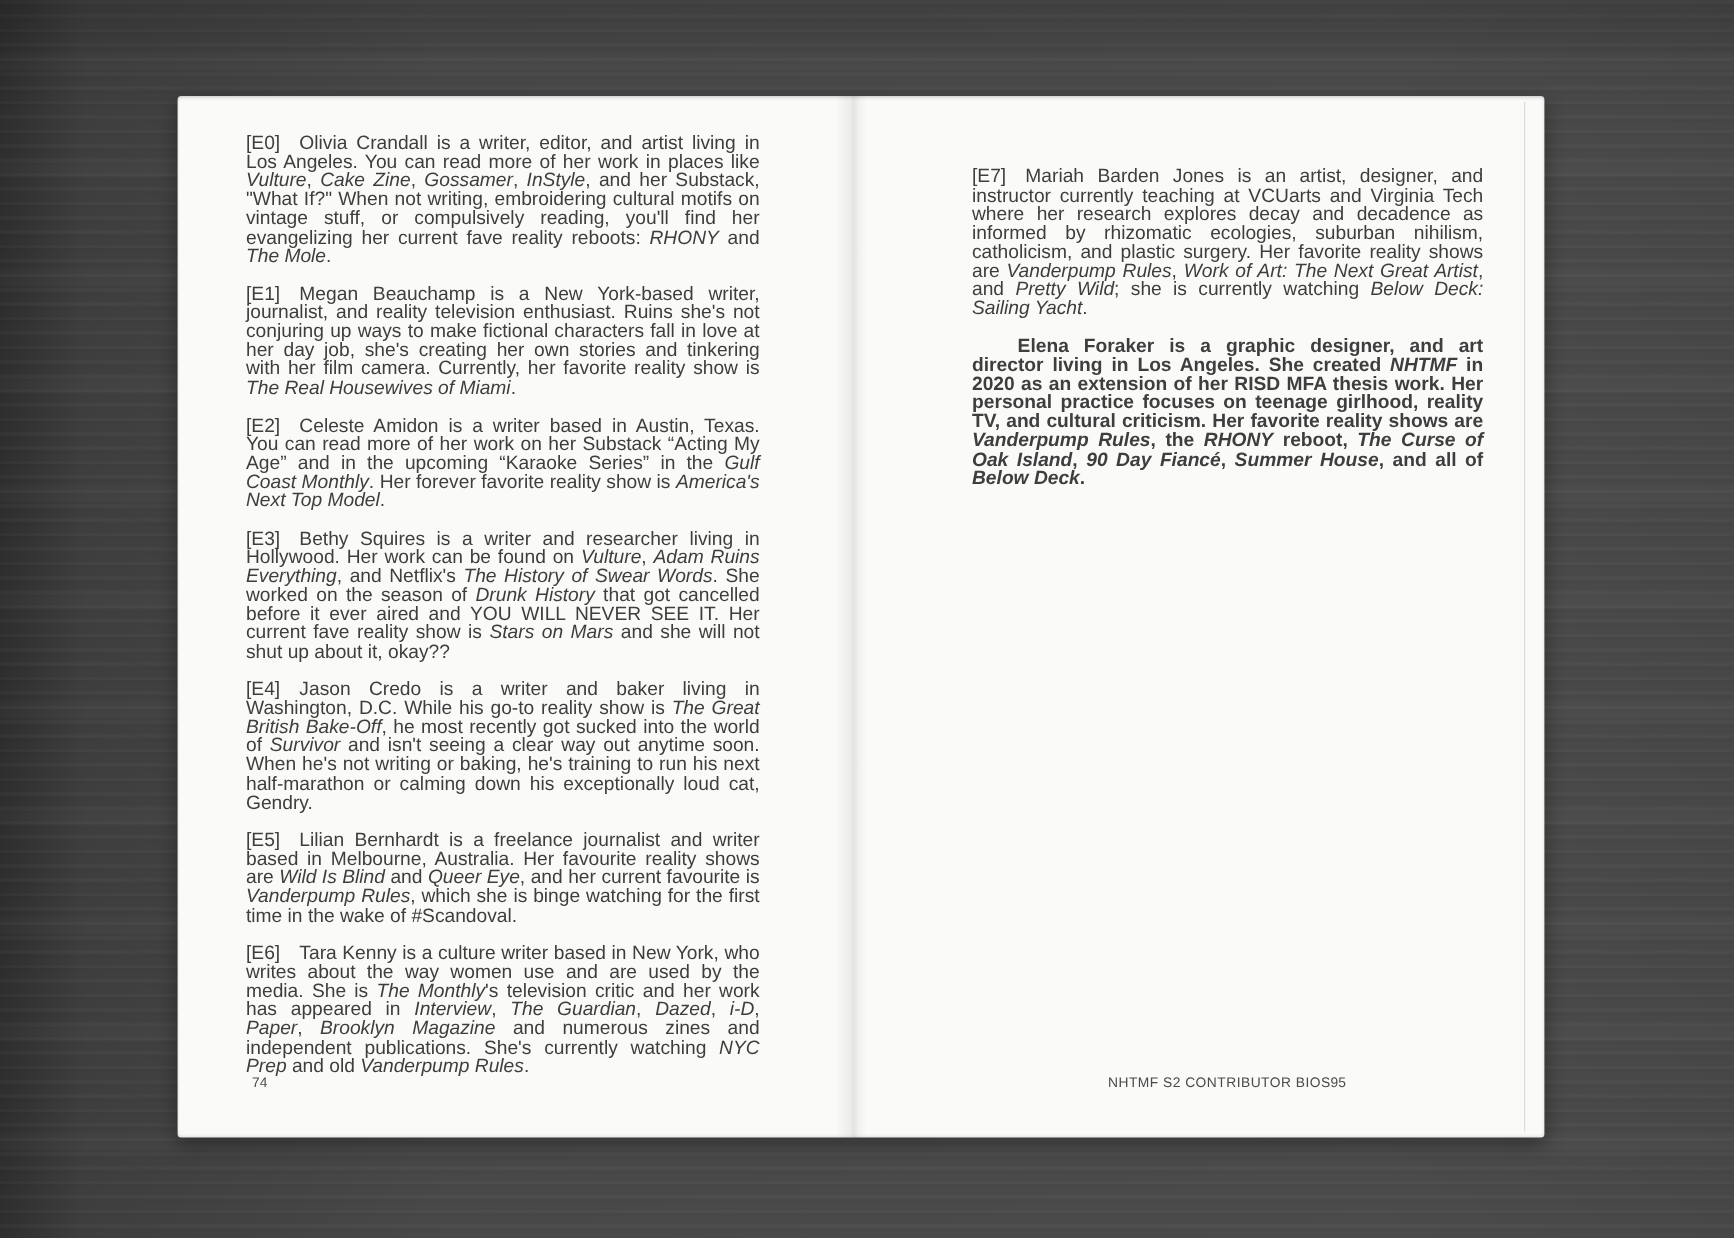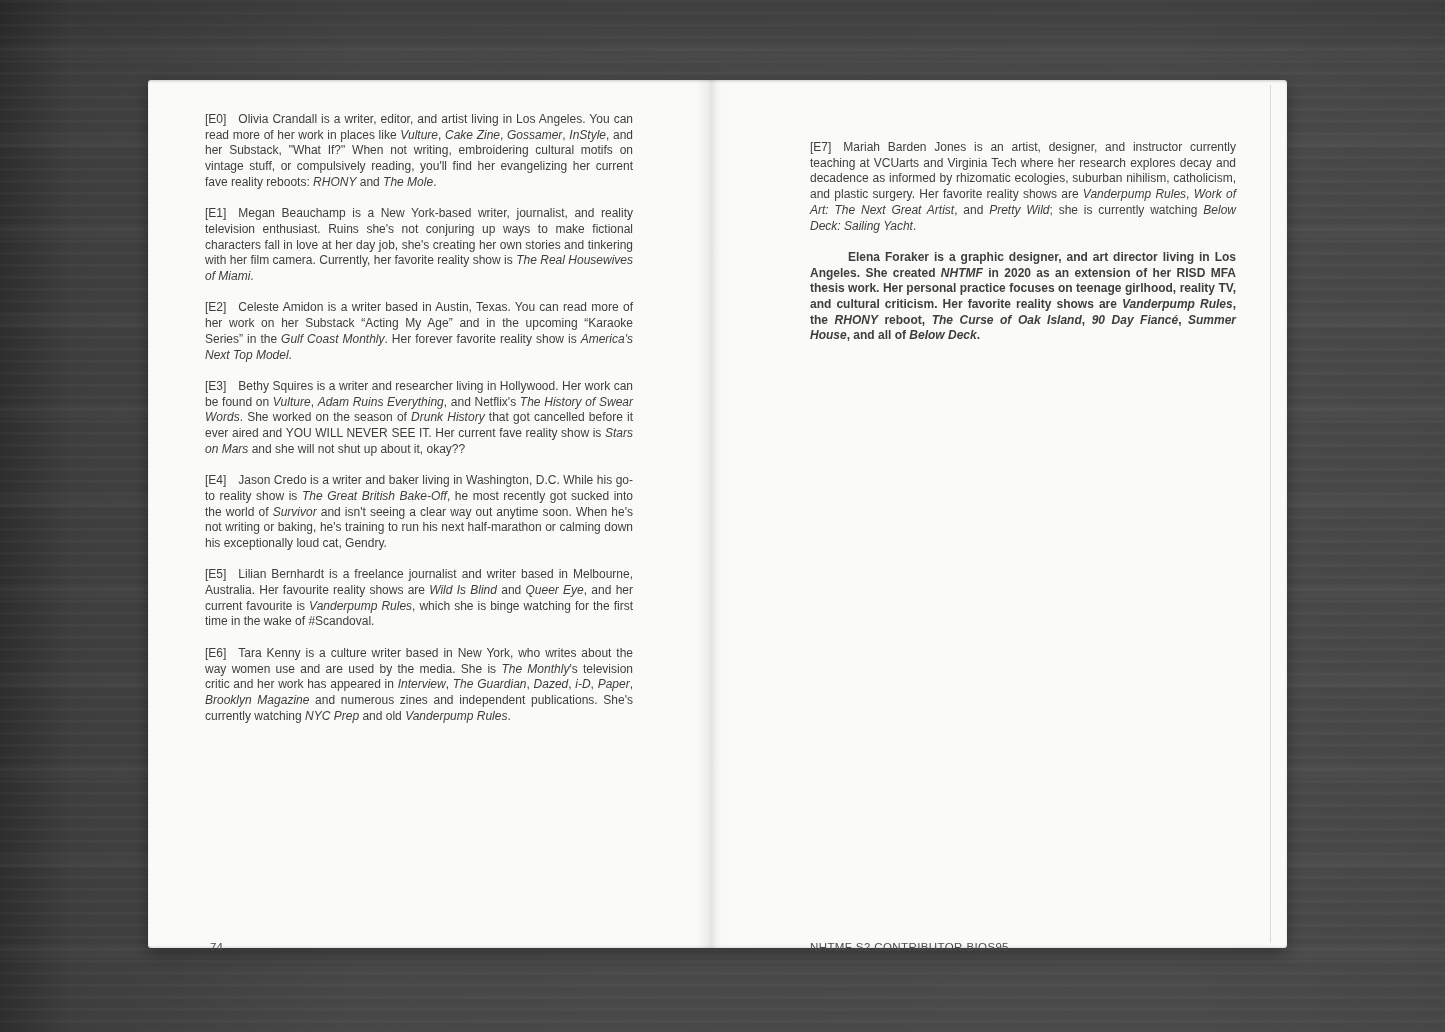--- a/index.html
+++ b/index.html
@@ -23,34 +23,34 @@
   }
   .gutter-fold{
     position:absolute;left:548px;top:0;width:26px;height:100%;
     background:linear-gradient(90deg, rgba(0,0,0,0) 0%, rgba(0,0,0,0.05) 45%, rgba(0,0,0,0.09) 60%, rgba(0,0,0,0.03) 78%, rgba(0,0,0,0) 100%);
   }
   .fore-edge-line{
     position:absolute;right:16px;top:5px;bottom:5px;width:1px;background:#dbdbd8;
   }
   .bio-column{
     position:absolute;top:32px;width:428px;
-    font-size:12px;line-height:15.7px;color:#3e3e3e;
+    font-size:16px;line-height:15.7px;color:#3e3e3e;
     text-align:justify;
   }
   .bio-column.left{left:57px;}
   .bio-column.right{left:662px;width:426px;margin-top:28px;}
   .bio-column p{margin:0 0 15.7px 0;}
   .bio-column p:last-child{margin-bottom:0;}
   .bio-column p.indent{text-indent:38px;font-weight:bold;}
   .bio-column i{font-style:italic;}
   .footer{
-    position:absolute;top:817px;font-size:11.5px;color:#4a4a4a;margin-top:44px;
+    position:absolute;top:817px;font-size:11.5px;color:#4a4a4a;
   }
   .footer.left{left:62px;}
-  .footer.right{left:662px;right:52px;display:flex;justify-content:flex-start;align-items:baseline;}
+  .footer.right{left:662px;right:52px;display:flex;justify-content:center;align-items:baseline;}
   .footer .caps{letter-spacing:0.4px;}
 </style>
 </head>
 <body>
 
 <div class="photo-bg"></div>
 
 <div class="book-spread">
 
   <div class="gutter-fold"></div>

